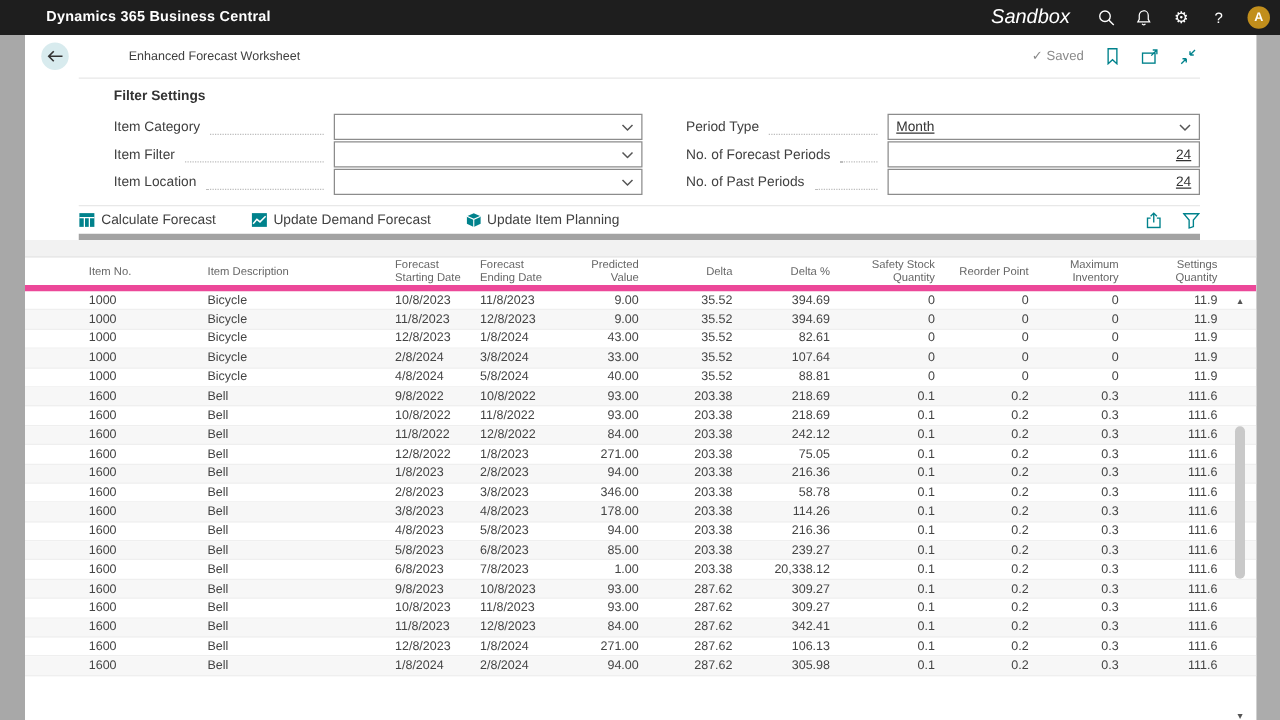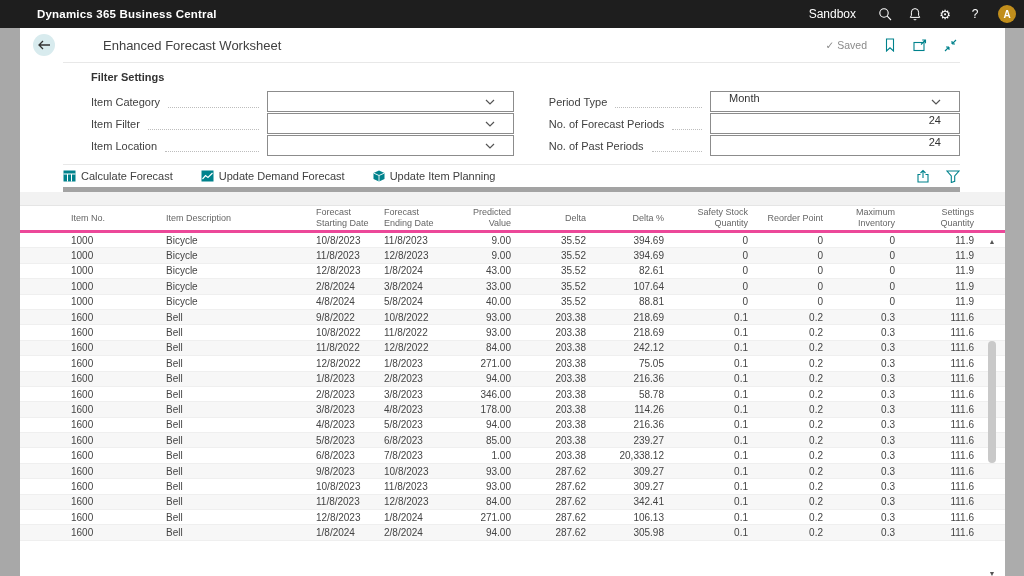--- a/index.html
+++ b/index.html
@@ -4,74 +4,74 @@
 <style>
   * { margin:0; padding:0; box-sizing:border-box; }
   html,body { width:1024px; height:576px; overflow:hidden; background:#fff;
     font-family:"Liberation Sans","DejaVu Sans",sans-serif; }
 
   
   .topbar { height:28px; background:#1E1E1E; color:#fff; display:flex; align-items:center;
     padding:0 8px 0 13px; }
   .topbar-title { font-size:11.5px; font-weight:600; letter-spacing:.2px;margin-left:24px; }
   .topbar-right { margin-left:auto; display:flex; align-items:center; }
-  .env-label { font-size:12px; margin-right:14px; }
+  .env-label { font-size:16px; margin-right:14px;font-style:italic; }
   .tb-icon { width:30px; height:28px; display:flex; align-items:center; justify-content:center;
     color:#fff; font-size:12px; cursor:pointer; }
   .gear-glyph { font-family:"DejaVu Sans",sans-serif; font-size:13px; }
   .avatar { width:18px; height:18px; border-radius:50%; background:#C18E1C; color:#fff;
     font-size:10px; font-weight:700; display:flex; align-items:center; justify-content:center;
     margin-left:8px; }
 
   
   .strip { position:absolute; top:28px; bottom:0; background:#A8A8A8; }
   .strip.left { left:0; width:20px; }
   .strip.right { right:0; width:19px; background:#ACACAC; }
   .content { position:absolute; top:28px; left:20px; right:19px; bottom:0; background:#fff; overflow:hidden; }
 
   
   .page-header { height:34px; display:flex; align-items:center; padding:0 48px 0 13px; }
   .back-btn { width:22px; height:22px; border-radius:50%; background:#D8EBEE; display:flex;
     align-items:center; justify-content:center; margin-right:16px; cursor:pointer; }
-  .page-title { font-size:13px; color:#404040;padding-left:32px; }
+  .page-title { font-size:10px; color:#404040;padding-left:32px; }
   .ph-right { margin-left:auto; display:flex; align-items:center; gap:17px; }
   .saved { font-size:10.5px; color:#8A8A8A; display:flex; align-items:center; gap:3px; }
   .ph-icon { display:flex; align-items:center; cursor:pointer; }
   .hdr-divider { border-top:1px solid #E8E8E8; margin:0 45px 0 43px; }
 
   
   .filter-section { padding:8px 45px 7px 43px;margin-left:28px; }
   .filter-heading { font-size:11px; font-weight:700; color:#333; height:14px; margin-bottom:6px; }
   .filter-grid { display:flex; }
   .filter-col { width:437px; }
   .filter-col.right { width:425px; margin-left:35px; }
   .field-row { display:flex; align-items:center; height:21px; margin-bottom:1px; font-size:11px; color:#404040; }
   .field-label { white-space:nowrap; }
   .leader { flex:1; border-bottom:1px dotted #BDBDBD; margin:0 8px 0 8px; height:13px; }
   .control { height:21px; border:1px solid #8C8C8C; background:#fff; display:flex;
-    padding:0 18px; font-size:11px; color:#333; cursor:pointer; }
+    align-items:center; padding:0 6px; font-size:11px; color:#333; cursor:pointer;text-decoration:underline; }
   .filter-col.left .control { width:247px; }
   .filter-col.right .control { width:250px; }
   .control.dropdown { justify-content:space-between; }
   .control.numberbox { justify-content:flex-end; }
   .chev { display:flex; align-items:center; color:#555; }
 
   
   .action-bar { margin:0 45px 0 43px; border-top:1px solid #E8E8E8; border-bottom:5px solid #a3a3a3;
     height:28px; display:flex; align-items:center; }
   .action-item { display:flex; align-items:center; gap:5px; margin-right:28px; font-size:11px;
     color:#404040; cursor:pointer; }
   .a-icon { display:flex; align-items:center; }
   .action-right { margin-left:auto; display:flex; align-items:center; gap:16px; }
 
   
   .table-gap { height:14px; background:#F2F2F2; border-bottom:1px solid #E5E5E5; }
   .grid-wrap { position:relative; }
   .thead { display:flex; align-items:center; min-height:27px; padding-left:45px; color:#666;
-    font-size:9px; line-height:1.2; border-bottom:3px solid #ec4899; }
+    font-size:9px; line-height:1.2; border-bottom:5px solid #ec4899; }
   .hcell { padding:0 6px; cursor:pointer; }
   .trow { display:flex; align-items:center; height:15.4px; border-bottom:1px solid #EFEFEF;
     padding-left:45px; font-size:10px; color:#444; }
   .trow:nth-child(even) { background:#F7F7F7; }
   .tcell { padding:0 6px; white-space:nowrap; overflow:hidden; }
   .c0{width:95px}.c1{width:150px}.c2{width:68px}.c3{width:70px}.c4{width:69px}
   .c5{width:75px}.c6{width:78px}.c7{width:84px}.c8{width:75px}.c9{width:72px}.c10{width:79px}
   .al-right{text-align:right}.al-left{text-align:left}
 
   .vscroll { position:absolute; right:6px; top:31px; width:14px; bottom:-38px; }

